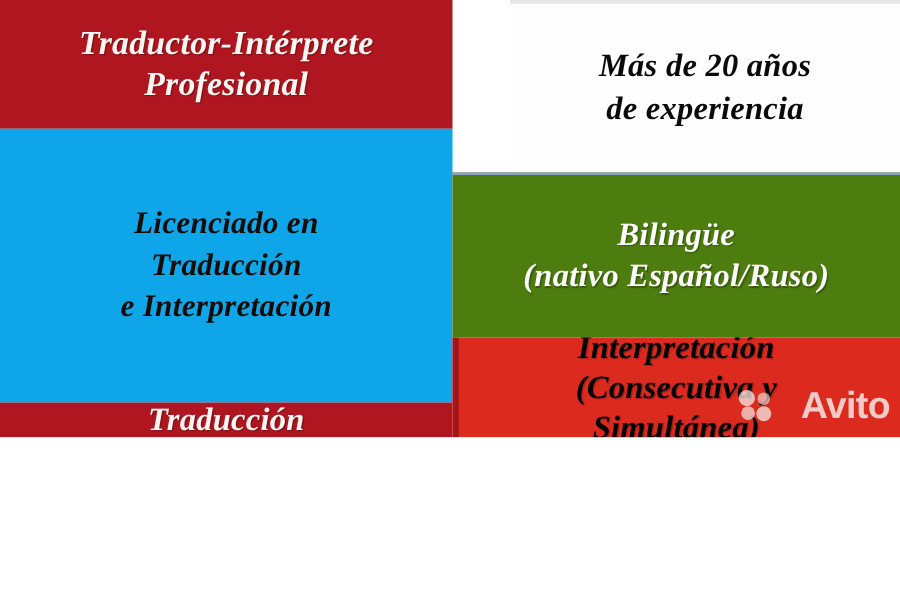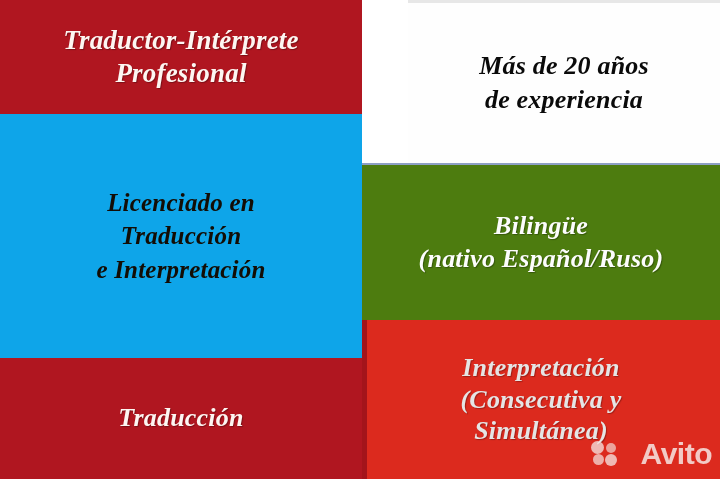--- a/index.html
+++ b/index.html
@@ -7,21 +7,21 @@
     padding: 0;
     background: #ffffff;
   }
   body {
     font-family: "Liberation Serif", "DejaVu Serif", serif;
   }
 
   .poster {
     position: relative;
     width: 720px;
-    height: 479px;
+    height: 350px;
     overflow: hidden;
     display: flex;
     background: #ffffff;
   }
 
   
   .col {
     position: relative;
     height: 100%;
     display: flex;
@@ -104,21 +104,21 @@
     font-size: 26px;
     text-shadow: 1px 1px 1px rgba(0,0,0,0.30);
     line-height: 1.26;
   }
 
   .p-interpreting {
     flex: 1 1 auto;
     background: #dc2a1e;
   }
   .p-interpreting .txt {
-    color: #e5e5e5;
+    color: #000000;
     font-size: 26px;
     text-shadow: 1px 1px 1px rgba(0,0,0,0.28);
     line-height: 1.22;
   }
 
   
   .p-interpreting::before {
     content: "";
     position: absolute;
     left: 0; top: 0; bottom: 0;

